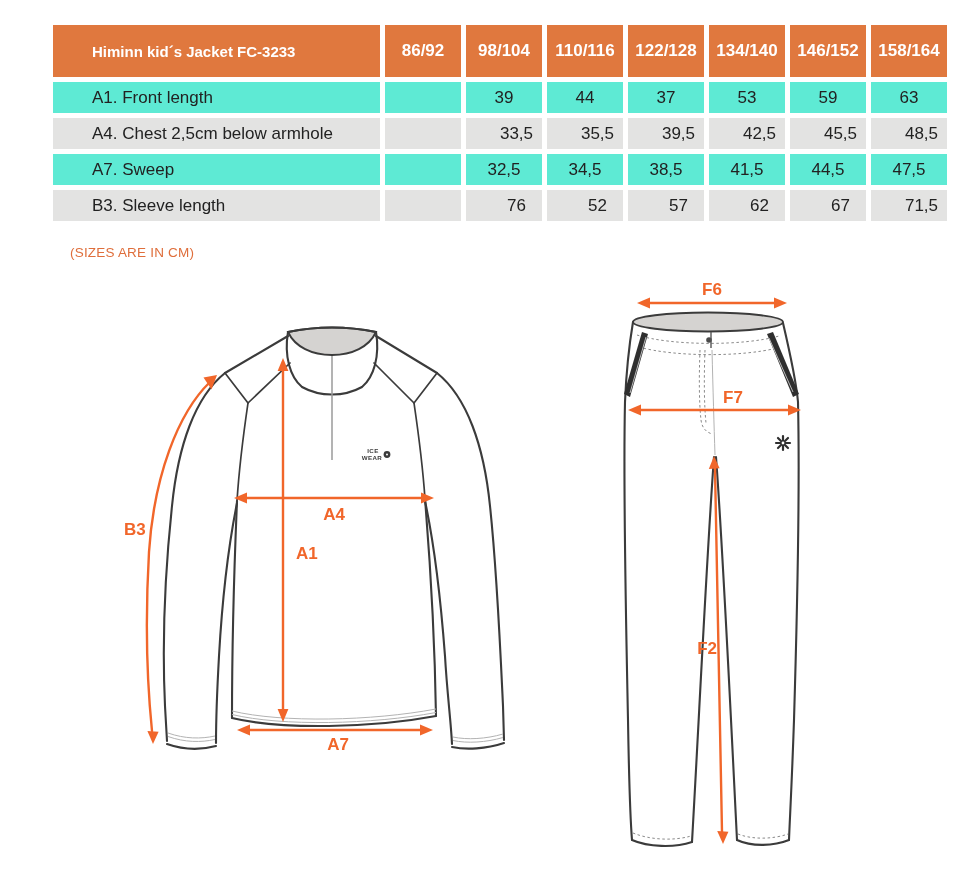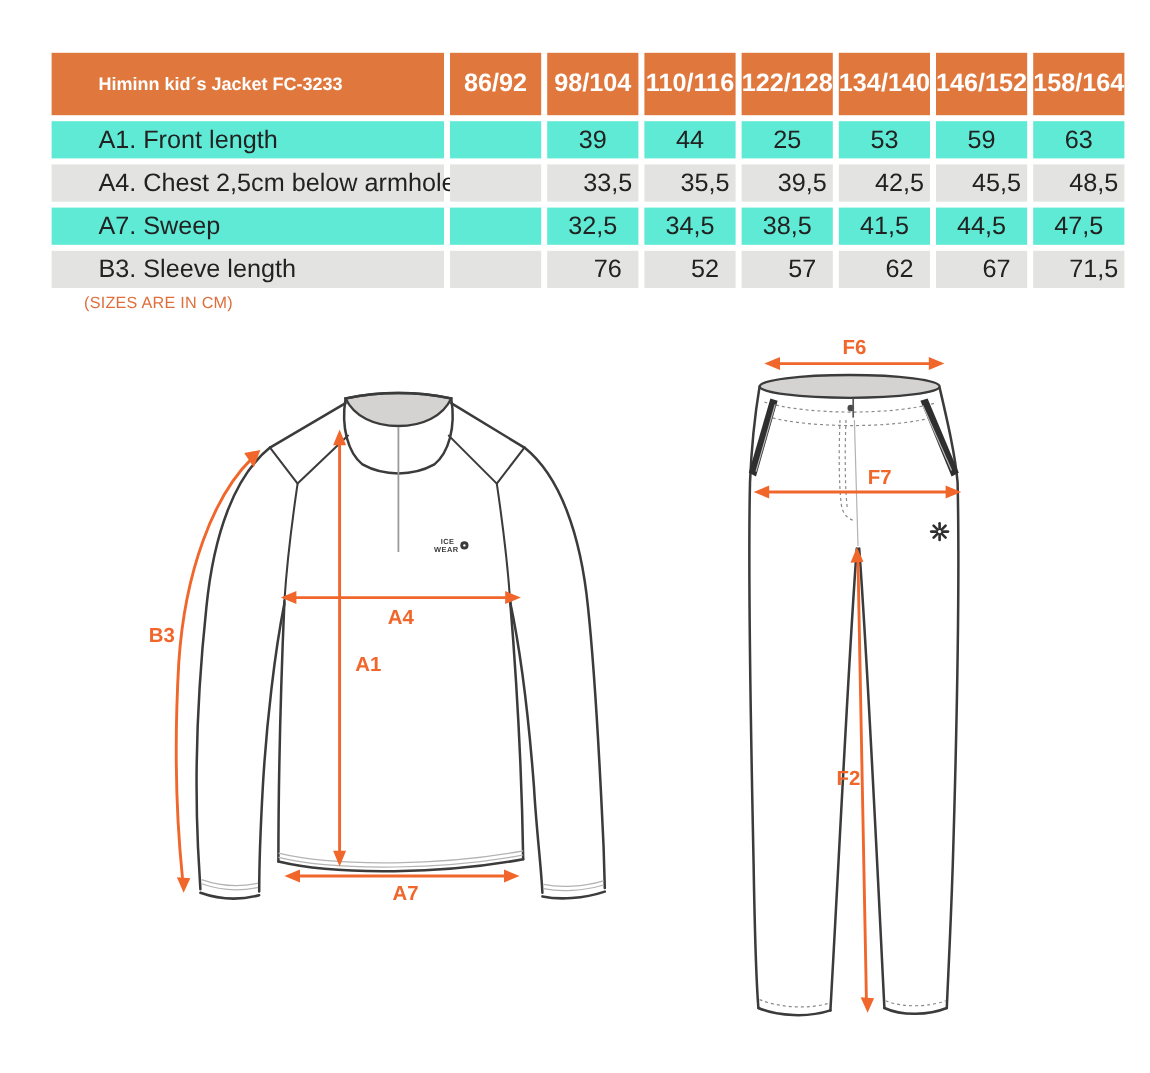--- a/index.html
+++ b/index.html
@@ -1,22 +1,22 @@
 <!DOCTYPE html>
 <html><head>
 <meta charset="utf-8">
 <style>
   html,body{margin:0;padding:0;background:#fff;}
   .canvas{position:relative;width:958px;height:894px;background:#ffffff;overflow:hidden;
           font-family:"Liberation Sans",sans-serif;}
-  .size-table{position:absolute;left:43px;top:25px;display:grid;
+  .size-table{position:absolute;left:53px;top:25px;display:grid;
               grid-template-columns:327px repeat(7,76px);
-              grid-template-rows:52px repeat(4,31px);gap:5px;margin-top:19px;}
+              grid-template-rows:52px repeat(4,31px);gap:5px;}
   .cell{display:flex;align-items:center;justify-content:center;box-sizing:border-box;
-        font-size:21px;color:#222;white-space:nowrap;}
+        font-size:17px;color:#222;white-space:nowrap;}
   .cell.lbl{justify-content:flex-start;padding-left:39px;}
   .th{background:#E0783E;color:#fff;font-weight:bold;}
   .th.lbl{font-size:15px;}
   .dark{background:#5eead4;}
   .light{background:#E3E3E2;padding-left:25px;}
   .note{position:absolute;left:70px;top:245px;font-size:13.5px;font-weight:normal;
         color:#DF6E3B;letter-spacing:.2px;}
   svg{position:absolute;overflow:visible;}
   .jacket-svg{left:110px;top:300px;}
   .pants-svg{left:600px;top:280px;}
@@ -43,21 +43,21 @@
     <div class="cell th">110/116</div>
     <div class="cell th">122/128</div>
     <div class="cell th">134/140</div>
     <div class="cell th">146/152</div>
     <div class="cell th">158/164</div>
 
     <div class="cell dark lbl">A1. Front length</div>
     <div class="cell dark"></div>
     <div class="cell dark">39</div>
     <div class="cell dark">44</div>
-    <div class="cell dark">25</div>
+    <div class="cell dark">37</div>
     <div class="cell dark">53</div>
     <div class="cell dark">59</div>
     <div class="cell dark">63</div>
 
     <div class="cell light lbl">A4. Chest 2,5cm below armhole</div>
     <div class="cell light"></div>
     <div class="cell light">33,5</div>
     <div class="cell light">35,5</div>
     <div class="cell light">39,5</div>
     <div class="cell light">42,5</div>

